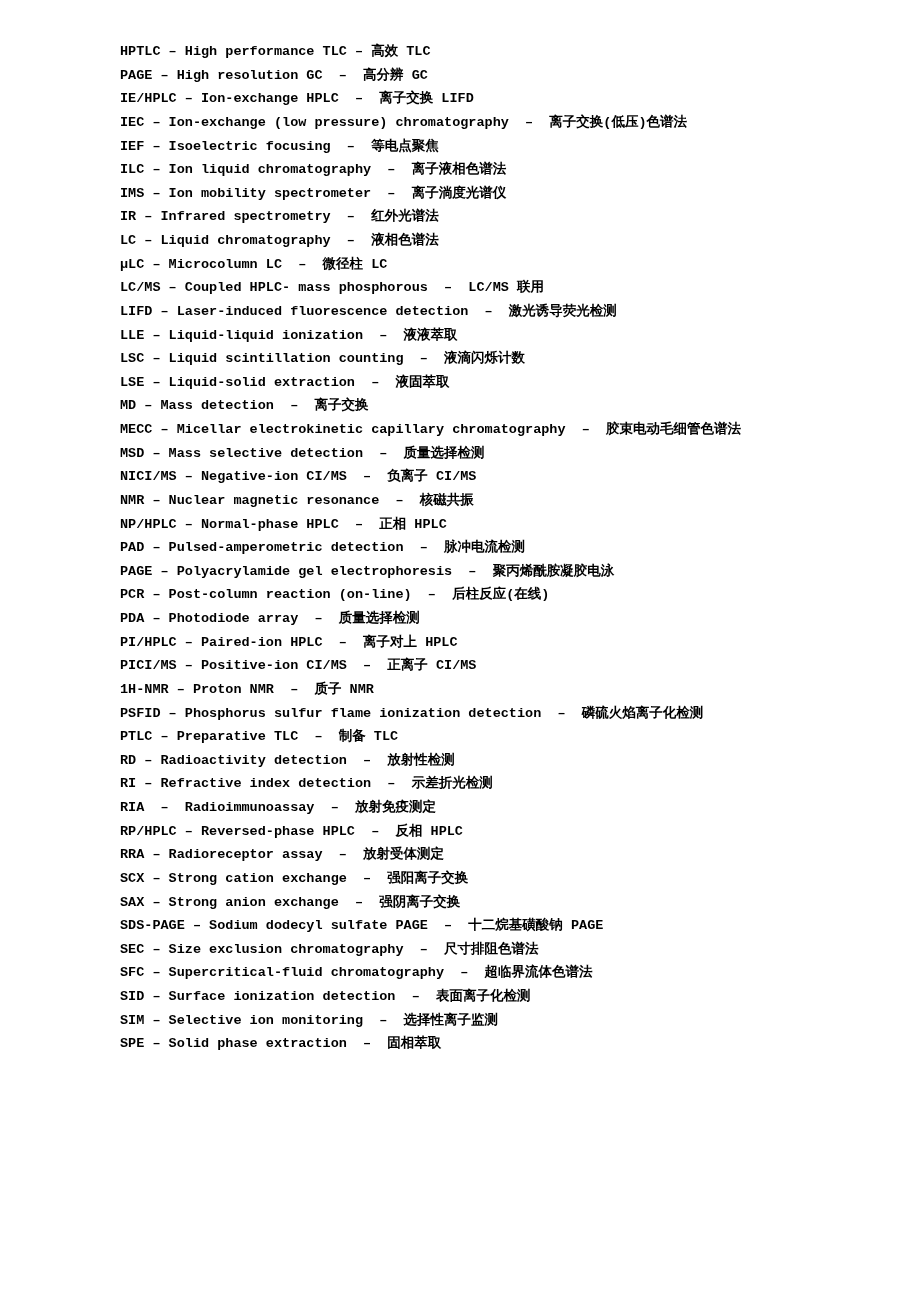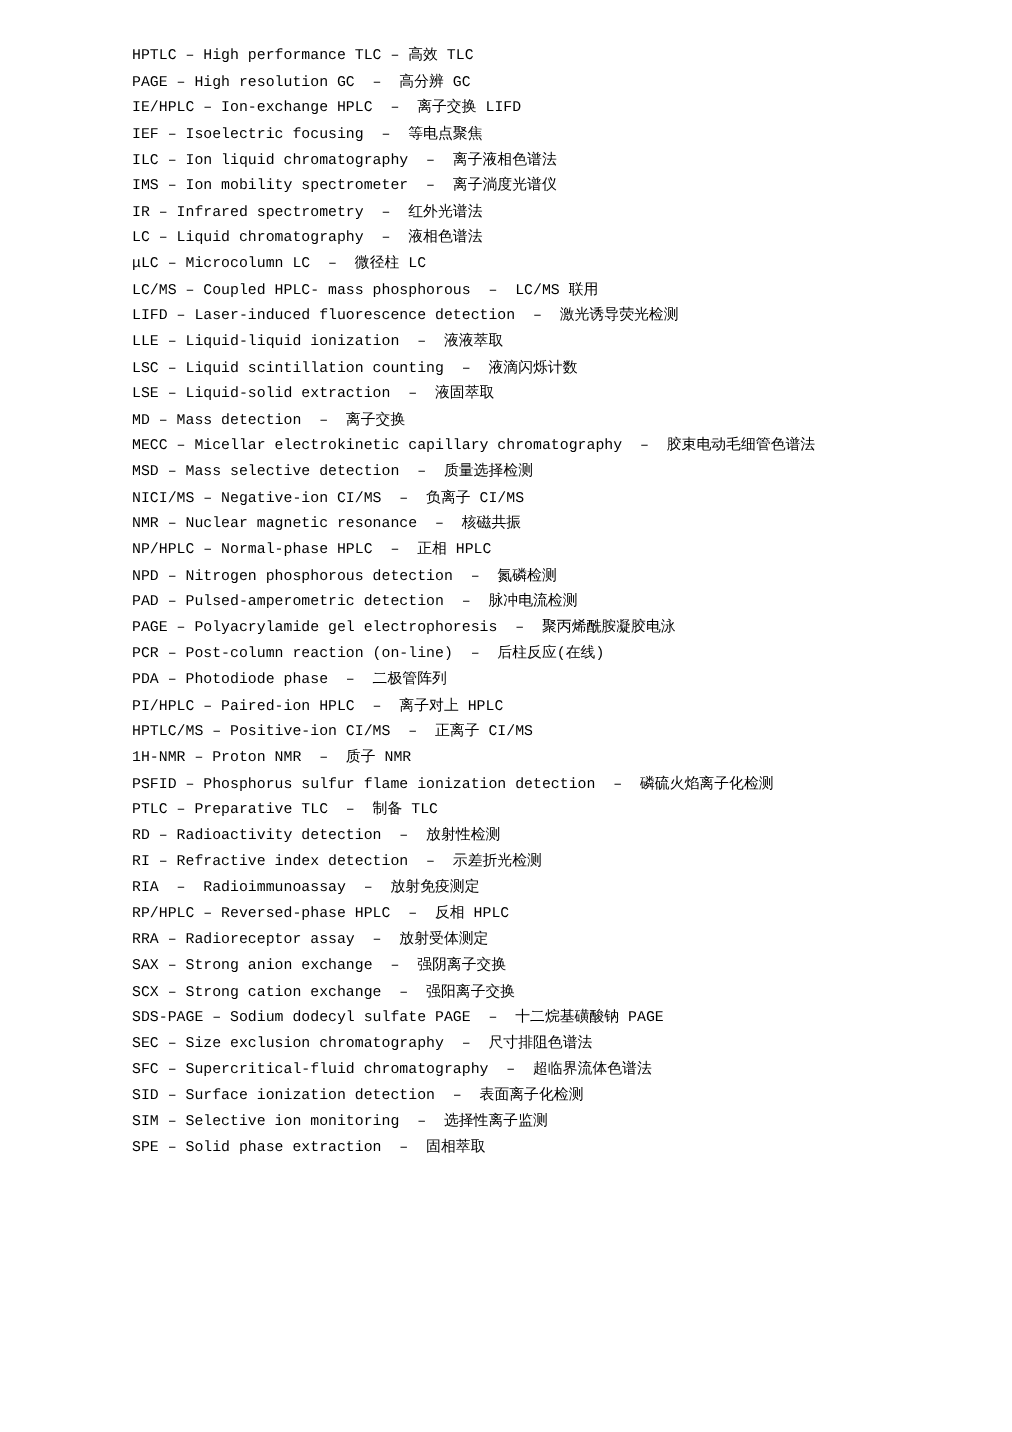--- a/index.html
+++ b/index.html
@@ -1,18 +1,19 @@
 <!DOCTYPE html>
 <html><head>
   <meta charset="utf-8">
   <style>
     * {
       margin: 0;
       padding: 0;
       box-sizing: border-box;
+      font-weight: bold;
     }
     body {
       background: #ffffff;
       font-family: "Courier New", Courier, monospace;
       font-size: 13.5px;
       color: #000000;
       padding: 40px 60px 40px 120px;
       line-height: 1.75;
     }
     .entry {
@@ -20,53 +21,53 @@
       white-space: pre-wrap;
     }
   </style>
 </head>
 <body>
 
 <div id="content">
     <span class="entry">HPTLC – High performance TLC – 高效 TLC</span>
     <span class="entry">PAGE – High resolution GC  –  高分辨 GC</span>
     <span class="entry">IE/HPLC – Ion-exchange HPLC  –  离子交换 LIFD</span>
+    <span class="entry">IEC – Ion-exchange (low pressure) chromatography  –  离子交换(低压)色谱法</span>
     <span class="entry">IEF – Isoelectric focusing  –  等电点聚焦</span>
     <span class="entry">ILC – Ion liquid chromatography  –  离子液相色谱法</span>
     <span class="entry">IMS – Ion mobility spectrometer  –  离子淌度光谱仪</span>
     <span class="entry">IR – Infrared spectrometry  –  红外光谱法</span>
     <span class="entry">LC – Liquid chromatography  –  液相色谱法</span>
     <span class="entry">μLC – Microcolumn LC  –  微径柱 LC</span>
     <span class="entry">LC/MS – Coupled HPLC- mass phosphorous  –  LC/MS 联用</span>
     <span class="entry">LIFD – Laser-induced fluorescence detection  –  激光诱导荧光检测</span>
     <span class="entry">LLE – Liquid-liquid ionization  –  液液萃取</span>
     <span class="entry">LSC – Liquid scintillation counting  –  液滴闪烁计数</span>
     <span class="entry">LSE – Liquid-solid extraction  –  液固萃取</span>
     <span class="entry">MD – Mass detection  –  离子交换</span>
     <span class="entry">MECC – Micellar electrokinetic capillary chromatography  –  胶束电动毛细管色谱法</span>
     <span class="entry">MSD – Mass selective detection  –  质量选择检测</span>
     <span class="entry">NICI/MS – Negative-ion CI/MS  –  负离子 CI/MS</span>
     <span class="entry">NMR – Nuclear magnetic resonance  –  核磁共振</span>
     <span class="entry">NP/HPLC – Normal-phase HPLC  –  正相 HPLC</span>
-    <span class="entry">NPD – Nitrogen phosphorous detection  –  氮磷检测</span>
     <span class="entry">PAD – Pulsed-amperometric detection  –  脉冲电流检测</span>
     <span class="entry">PAGE – Polyacrylamide gel electrophoresis  –  聚丙烯酰胺凝胶电泳</span>
     <span class="entry">PCR – Post-column reaction (on-line)  –  后柱反应(在线)</span>
-    <span class="entry">PDA – Photodiode phase  –  二极管阵列</span>
+    <span class="entry">PDA – Photodiode array  –  质量选择检测</span>
     <span class="entry">PI/HPLC – Paired-ion HPLC  –  离子对上 HPLC</span>
-    <span class="entry">HPTLC/MS – Positive-ion CI/MS  –  正离子 CI/MS</span>
+    <span class="entry">PICI/MS – Positive-ion CI/MS  –  正离子 CI/MS</span>
     <span class="entry">1H-NMR – Proton NMR  –  质子 NMR</span>
     <span class="entry">PSFID – Phosphorus sulfur flame ionization detection  –  磷硫火焰离子化检测</span>
     <span class="entry">PTLC – Preparative TLC  –  制备 TLC</span>
     <span class="entry">RD – Radioactivity detection  –  放射性检测</span>
     <span class="entry">RI – Refractive index detection  –  示差折光检测</span>
     <span class="entry">RIA  –  Radioimmunoassay  –  放射免疫测定</span>
     <span class="entry">RP/HPLC – Reversed-phase HPLC  –  反相 HPLC</span>
     <span class="entry">RRA – Radioreceptor assay  –  放射受体测定</span>
+    <span class="entry">SCX – Strong cation exchange  –  强阳离子交换</span>
     <span class="entry">SAX – Strong anion exchange  –  强阴离子交换</span>
-    <span class="entry">SCX – Strong cation exchange  –  强阳离子交换</span>
     <span class="entry">SDS-PAGE – Sodium dodecyl sulfate PAGE  –  十二烷基磺酸钠 PAGE</span>
     <span class="entry">SEC – Size exclusion chromatography  –  尺寸排阻色谱法</span>
     <span class="entry">SFC – Supercritical-fluid chromatography  –  超临界流体色谱法</span>
     <span class="entry">SID – Surface ionization detection  –  表面离子化检测</span>
     <span class="entry">SIM – Selective ion monitoring  –  选择性离子监测</span>
     <span class="entry">SPE – Solid phase extraction  –  固相萃取</span>
   </div>
 
 </body></html>

